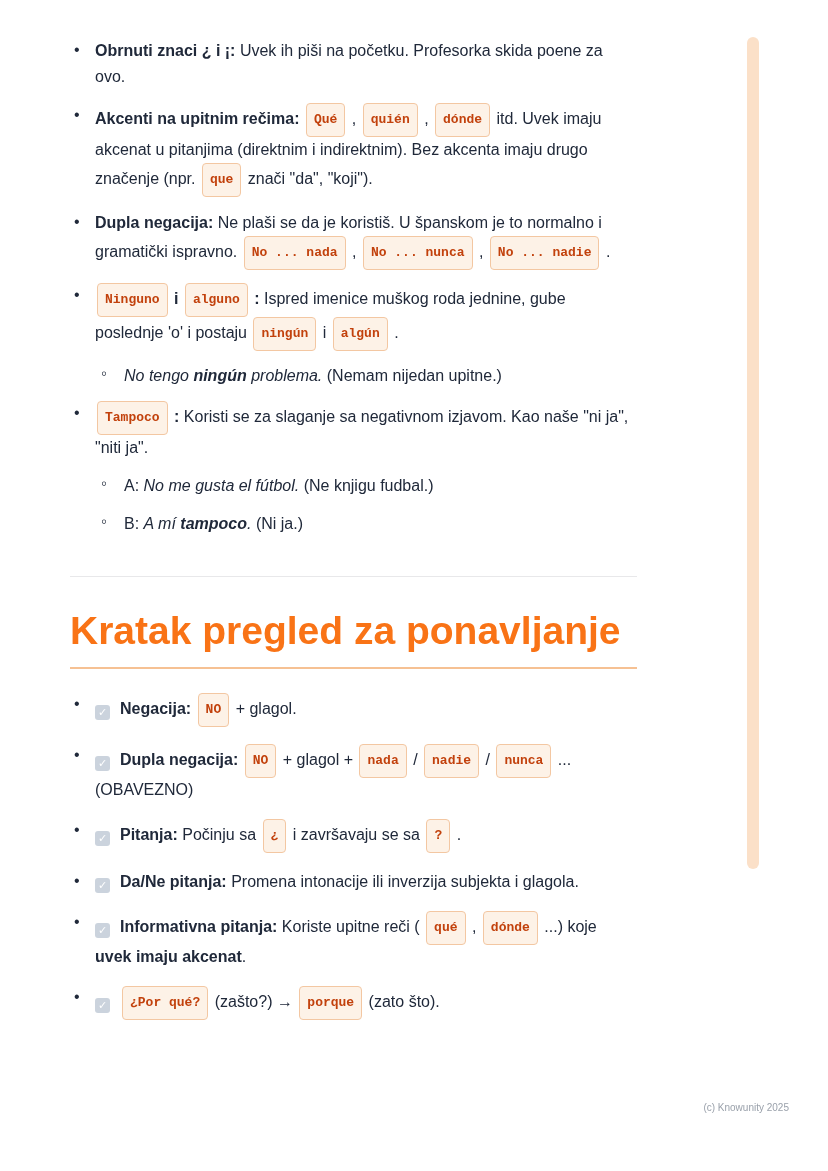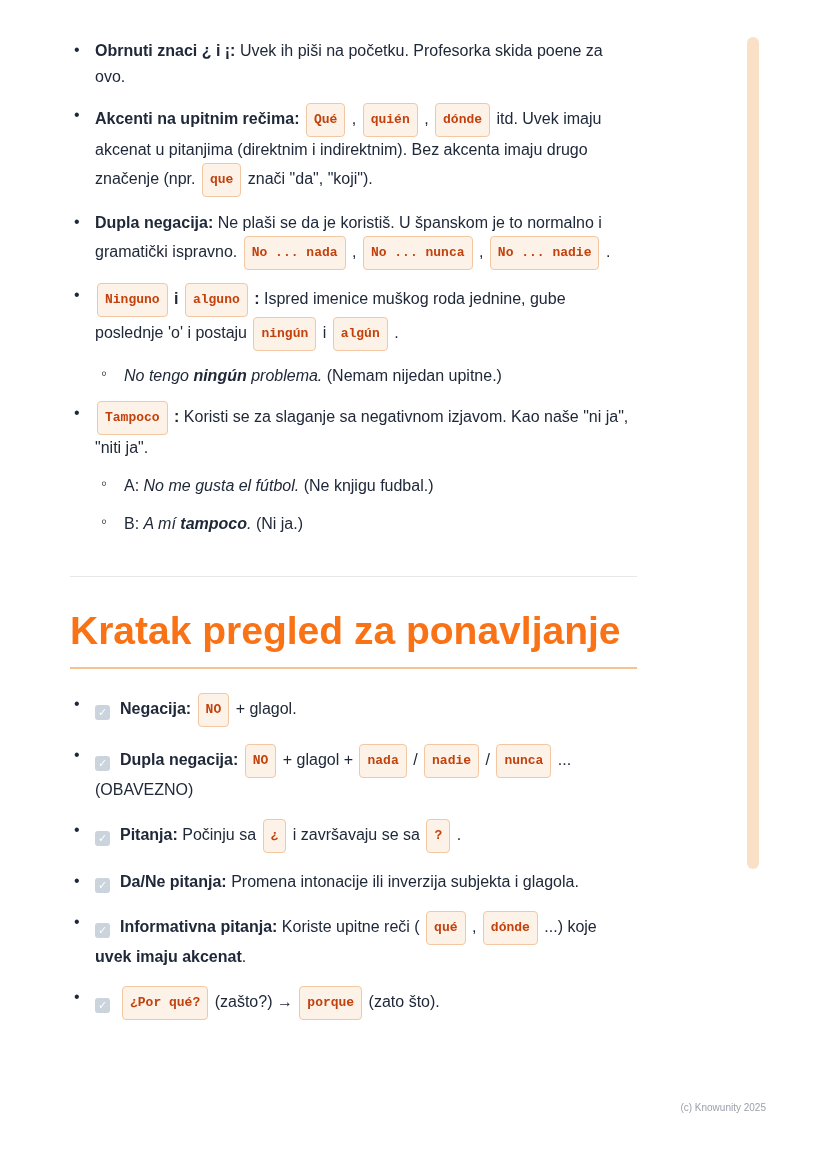--- a/index.html
+++ b/index.html
@@ -40,21 +40,21 @@
   .divider{border:none;border-top:1px solid var(--divider);margin:40px 0 0;}
   .heading{font-size:39px;font-weight:700;color:var(--accent);margin:32px 0 14px 0;}
   .accent-rule{border:none;border-top:2px solid var(--rule);margin:0 0 24px;}
   .check-item{position:relative;padding-left:25px;margin-bottom:17px;font-size:16px;line-height:24px;}
   .checkbox{
     display:inline-block;width:15px;height:15px;background:var(--checkbox);
     border-radius:3px;color:#ffffff;font-size:11px;line-height:15px;text-align:center;
     margin-right:10px;vertical-align:-2px;font-weight:700;cursor:default;
   }
   .side-stripe{position:absolute;left:747px;top:37px;width:12px;height:832px;background:var(--stripe);border-radius:6px;}
-  .footer{position:absolute;top:1102px;right:62px;font-size:10px;color:var(--muted);}
+  .footer{position:absolute;top:1102px;right:39px;font-size:10px;color:var(--muted);}
 </style>
 </head>
 <body>
 
 <div class="page">
   <div class="content">
     <ul class="notes">
         <li class="note"><span class="marker">•</span><span class="note-text"><span class="b">Obrnuti znaci ¿ i ¡:</span><span> Uvek ih piši na početku. Profesorka skida poene za ovo.</span></span></li>
         <li class="note"><span class="marker">•</span><span class="note-text"><span class="b">Akcenti na upitnim rečima:</span><span> </span><code class="tag">Qué</code><span> , </span><code class="tag">quién</code><span> , </span><code class="tag">dónde</code><span> itd. Uvek imaju akcenat u pitanjima (direktnim i indirektnim). Bez akcenta imaju drugo značenje (npr. </span><code class="tag">que</code><span> znači "da", "koji").</span></span></li>
         <li class="note"><span class="marker">•</span><span class="note-text"><span class="b">Dupla negacija:</span><span> Ne plaši se da je koristiš. U španskom je to normalno i gramatički ispravno. </span><code class="tag">No ... nada</code><span> , </span><code class="tag">No ... nunca</code><span> , </span><code class="tag">No ... nadie</code><span> .</span></span></li>

